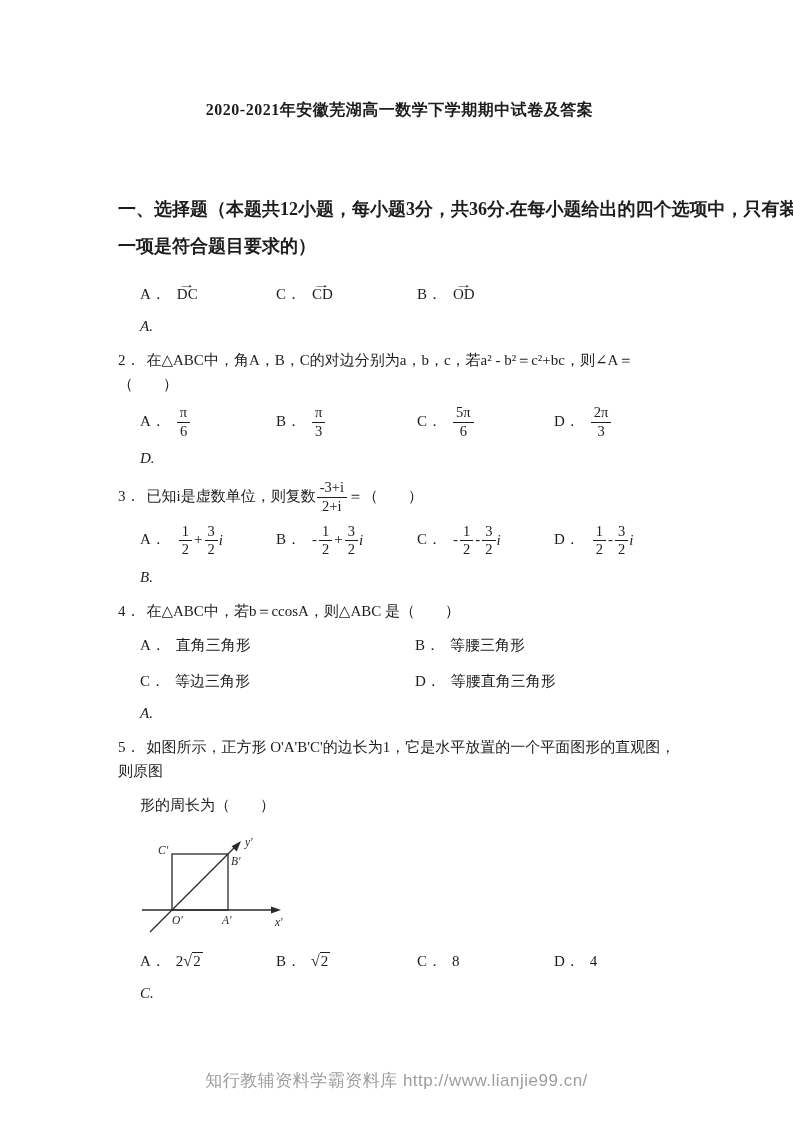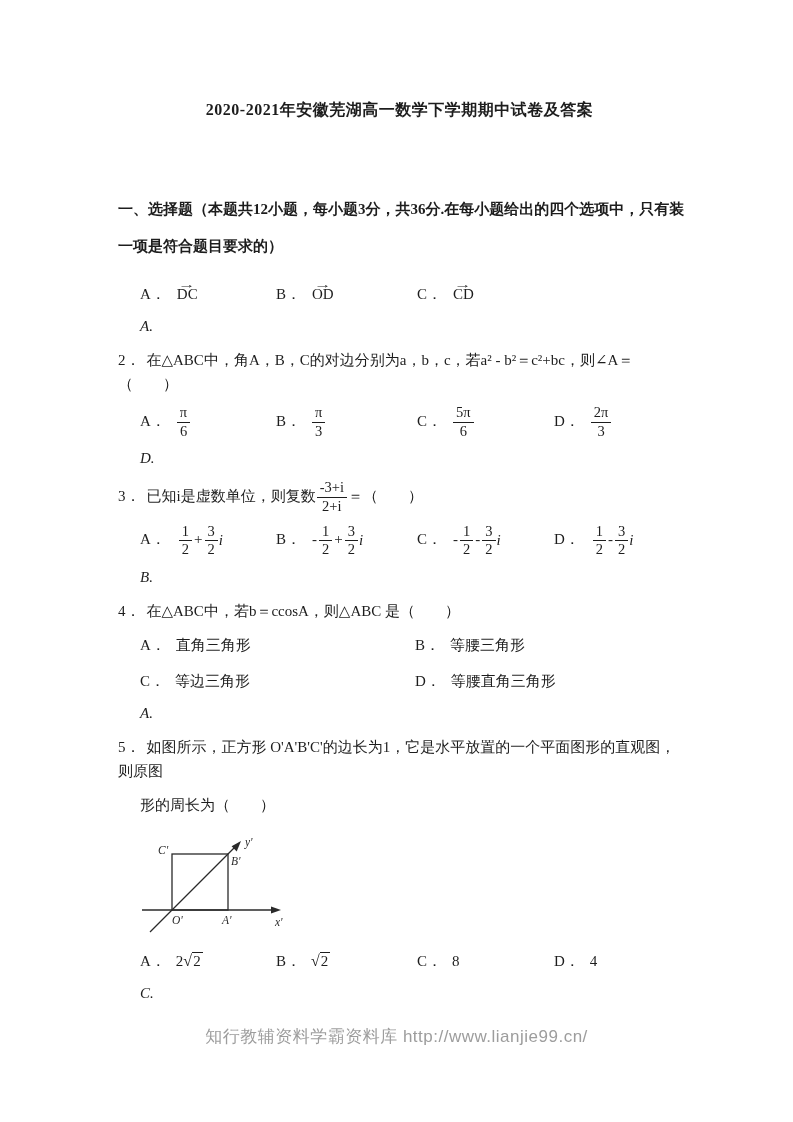--- a/index.html
+++ b/index.html
@@ -16,21 +16,21 @@
 
   .doc-title {
     text-align:center;
     font-size:16px;
     font-weight:bold;
     letter-spacing:0.5px;
     line-height:30px;
     margin:0 0 66px 0;
   }
 
-  .section-heading { font-weight:bold; font-size:15px; line-height:37px; margin-bottom:8px; }
+  .section-heading { font-weight:bold; font-size:18px; line-height:37px; margin-bottom:8px; }
   .section-heading div { white-space:nowrap; }
 
   .qblock { margin-bottom:11px; }
   .stem { font-size:15px; line-height:24px; margin-bottom:9px; }
   .stem .qnum { margin-right:6px; }
   .stem-arrows { padding-top:9px; }
 
   .opts { margin-left:22px; margin-bottom:9px; font-size:15px; }
   .opts4 { display:grid; grid-template-columns:136px 141px 137px auto; align-items:center; }
   .opts2 { display:grid; grid-template-columns:275px auto; row-gap:10px; align-items:center; }
@@ -64,21 +64,21 @@
   .sqrt .rsign { font-size:16px; }
   .sqrt .rad { border-top:1.2px solid #1d1d1d; padding:0 2px 0 1px; }
 
   .figure-wrap { margin:2px 0 10px 22px; }
   .figure-wrap svg { display:block; }
   .fig-line { stroke:#2a2a2a; stroke-width:1.3; fill:none; }
   .fig-label { font-family:"Liberation Serif",serif; font-style:italic; font-size:11.5px; fill:#2a2a2a; }
 
   .footer {
     position:absolute;
-    left:0; right:0; top:1025px;
+    left:0; right:0; top:1069px;
     text-align:center;
     font-family:"Liberation Sans","DejaVu Sans",sans-serif;
     font-size:17px;
     color:#9d9d9d;
     letter-spacing:0.5px;
   }
 </style>
 </head>
 <body>
 
@@ -88,22 +88,22 @@
     <h1 class="doc-title">2020-2021年安徽芜湖高一数学下学期期中试卷及答案</h1>
 
     <div class="section-heading">
       <div>一、选择题（本题共12小题，每小题3分，共36分.在每小题给出的四个选项中，只有装</div>
       <div>一项是符合题目要求的）</div>
     </div>
 
     <div class="qblock">
       <div class="opts opts4 opts-arrows">
         <div class="opt"><span class="opt-label">A．</span><span class="vec">DC</span></div>
+        <div class="opt"><span class="opt-label">C．</span><span class="vec">CD</span></div>
         <div class="opt"><span class="opt-label">B．</span><span class="vec">OD</span></div>
-        <div class="opt"><span class="opt-label">C．</span><span class="vec">CD</span></div>
       </div>
       <div class="answer">A.</div>
     </div>
 
     <div class="qblock">
       <div class="stem">
         <span class="qnum">2．</span><span>在△ABC中，角A，B，C的对边分别为a，b，c，若a² - b²＝c²+bc，则∠A＝（　　）</span>
       </div>
       <div class="opts opts4">
         <div class="opt"><span class="opt-label">A．</span><span class="frac"><span class="num">π</span><span class="den">6</span></span></div>

